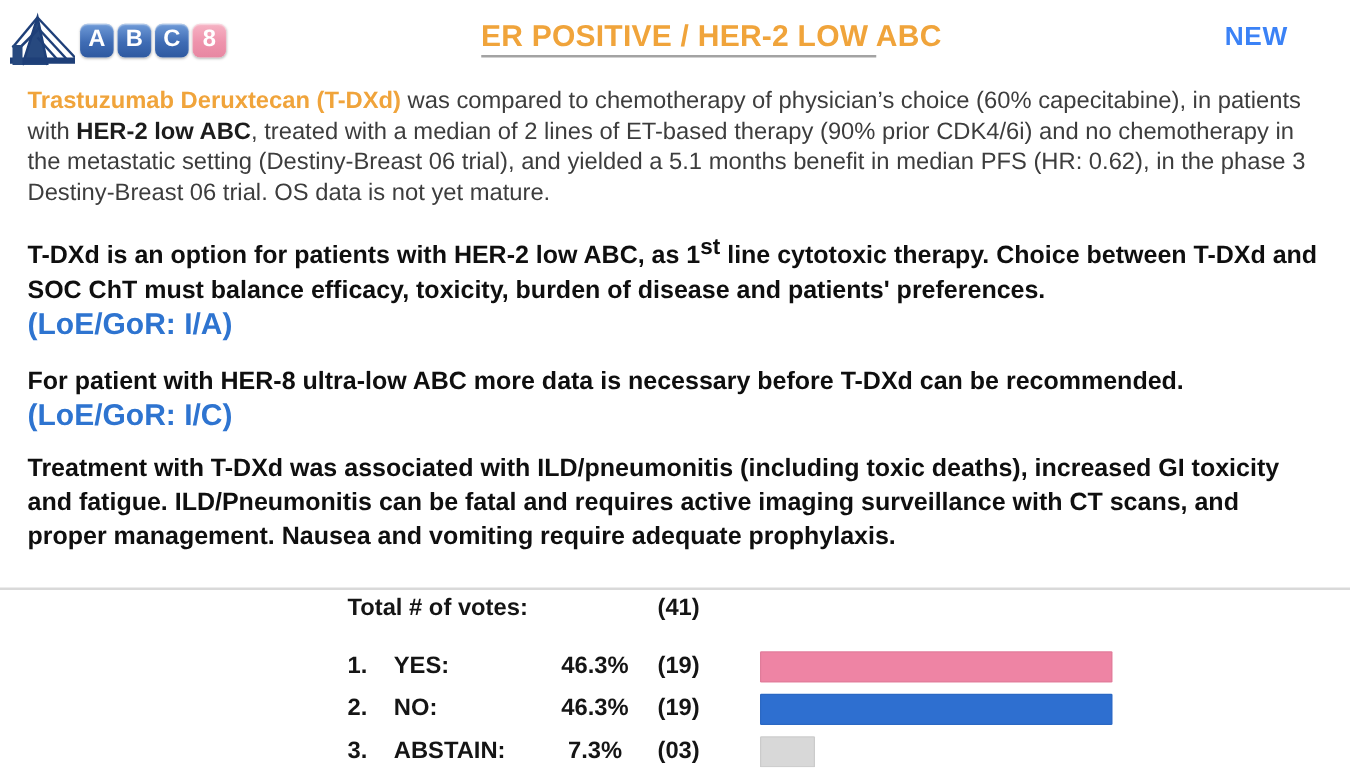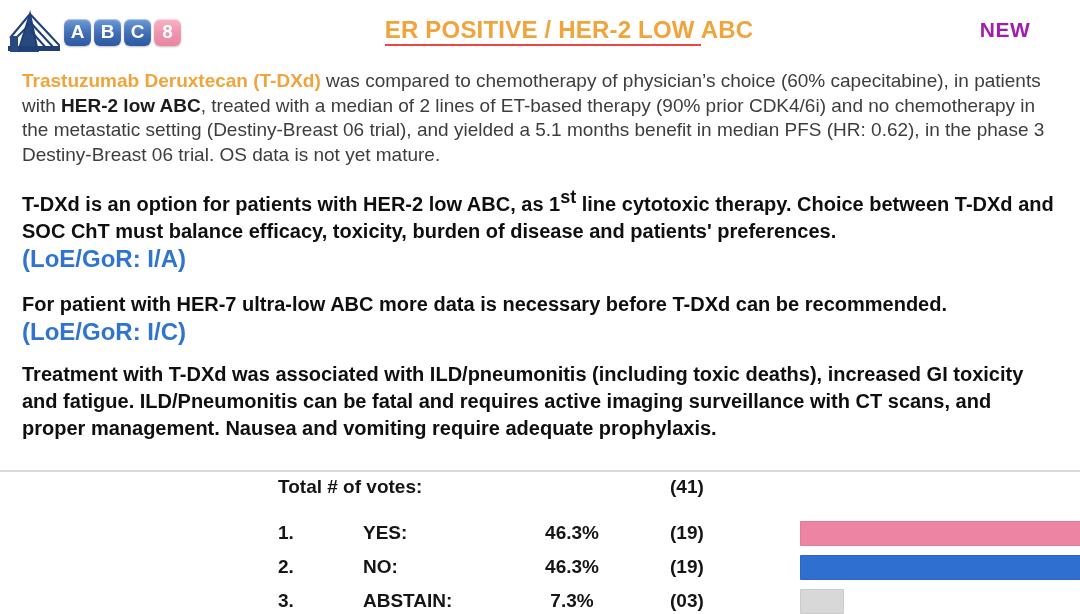--- a/index.html
+++ b/index.html
@@ -25,24 +25,24 @@
     color:#fff;font-weight:bold;font-size:19px;
     background:linear-gradient(180deg,#6f9bd8 0%,#3f6cb4 55%,#2e59a0 100%);
     box-shadow:0 1px 2px rgba(0,0,0,.25), inset 0 1px 1px rgba(255,255,255,.5);
   }
   .lbox.pink{background:linear-gradient(180deg,#f6b3c4 0%,#ee93ac 55%,#e787a2 100%);}
   .title-wrap{flex:1;text-align:center;padding-top:10px;}
   .title{
     font-size:24px;font-weight:bold;color:#F0A43B;letter-spacing:.2px;
     white-space:nowrap;
   }
-  .title .u{border-bottom:2px solid #ef4444;padding-right:6px;padding-bottom:1px;}
+  .title .u{border-bottom:2px solid #a3a3a3;padding-right:6px;padding-bottom:1px;}
   .badge-new{
     flex:0 0 auto;width:130px;text-align:center;padding-top:12px;
-    color:#a21caf;font-size:21px;font-weight:bold;letter-spacing:.5px;
+    color:#3b82f6;font-size:21px;font-weight:bold;letter-spacing:.5px;
   }
   
   .content{padding:0 22px;}
   .para{
     font-size:19px;line-height:24.6px;color:#3d3d3d;margin:0;
   }
   .para .lead-orange{color:#F0A43B;font-weight:bold;}
   .para b{color:#1c1c1c;}
   .rec{
     font-size:20px;line-height:27px;color:#0f0f0f;font-weight:bold;margin:0;
@@ -63,21 +63,20 @@
   
   .votes{
     position:absolute;left:278px;top:474px;width:790px;
     font-size:19px;font-weight:bold;color:#151515;
   }
   .vrow{
     display:grid;
     grid-template-columns:37px 115px 96px 58px auto;
     align-items:center;
     height:26px;
-    gap:48px;
   }
   .vrow.total{margin-bottom:20px;}
   .vrow + .vrow.data{margin-top:8px;}
   .vrow.data{margin-bottom:8px;}
   .v-num{text-align:left;}
   .v-label{text-align:left;}
   .v-pct{text-align:center;padding-right:4px;}
   .v-count{}
   .v-total-label{grid-column:1 / span 3;text-align:left;}
   .v-barcell{padding-left:24px;}
@@ -118,21 +117,21 @@
   </div>
 
   <div class="content">
 
     <p class="para mt-intro"><span class="lead-orange">Trastuzumab Deruxtecan (T-DXd)</span><span> was compared to chemotherapy of physician’s choice (60% capecitabine), in patients with </span><b>HER-2 low ABC</b><span>, treated with a median of 2 lines of ET-based therapy (90% prior CDK4/6i) and no chemotherapy in the metastatic setting (Destiny-Breast 06 trial), and yielded a 5.1 months benefit in median PFS (HR: 0.62), in the phase 3 Destiny-Breast 06 trial. OS data is not yet mature.</span></p>
 
 
     <p class="rec mt-rec1"><span>T-DXd is an option for patients with HER-2 low ABC, as 1</span><sup>st</sup><span> line cytotoxic therapy. Choice between T-DXd and SOC ChT must balance efficacy, toxicity, burden of disease and patients' preferences.</span></p>
     <p class="loe">(LoE/GoR: I/A)</p>
 
-    <p class="rec mt-rec2">For patient with HER-7 ultra-low ABC more data is necessary before T-DXd can be recommended.</p>
+    <p class="rec mt-rec2">For patient with HER-8 ultra-low ABC more data is necessary before T-DXd can be recommended.</p>
     <p class="loe">(LoE/GoR: I/C)</p>
 
     <p class="rec mt-warn">Treatment with T-DXd was associated with ILD/pneumonitis (including toxic deaths), increased GI toxicity and fatigue. ILD/Pneumonitis can be fatal and requires active imaging surveillance with CT scans, and proper management. Nausea and vomiting require adequate prophylaxis.</p>
   </div>
 
   <hr class="divider">
 
   <div class="votes">
     <div class="vrow total">
       <span class="v-total-label">Total # of votes:</span>

